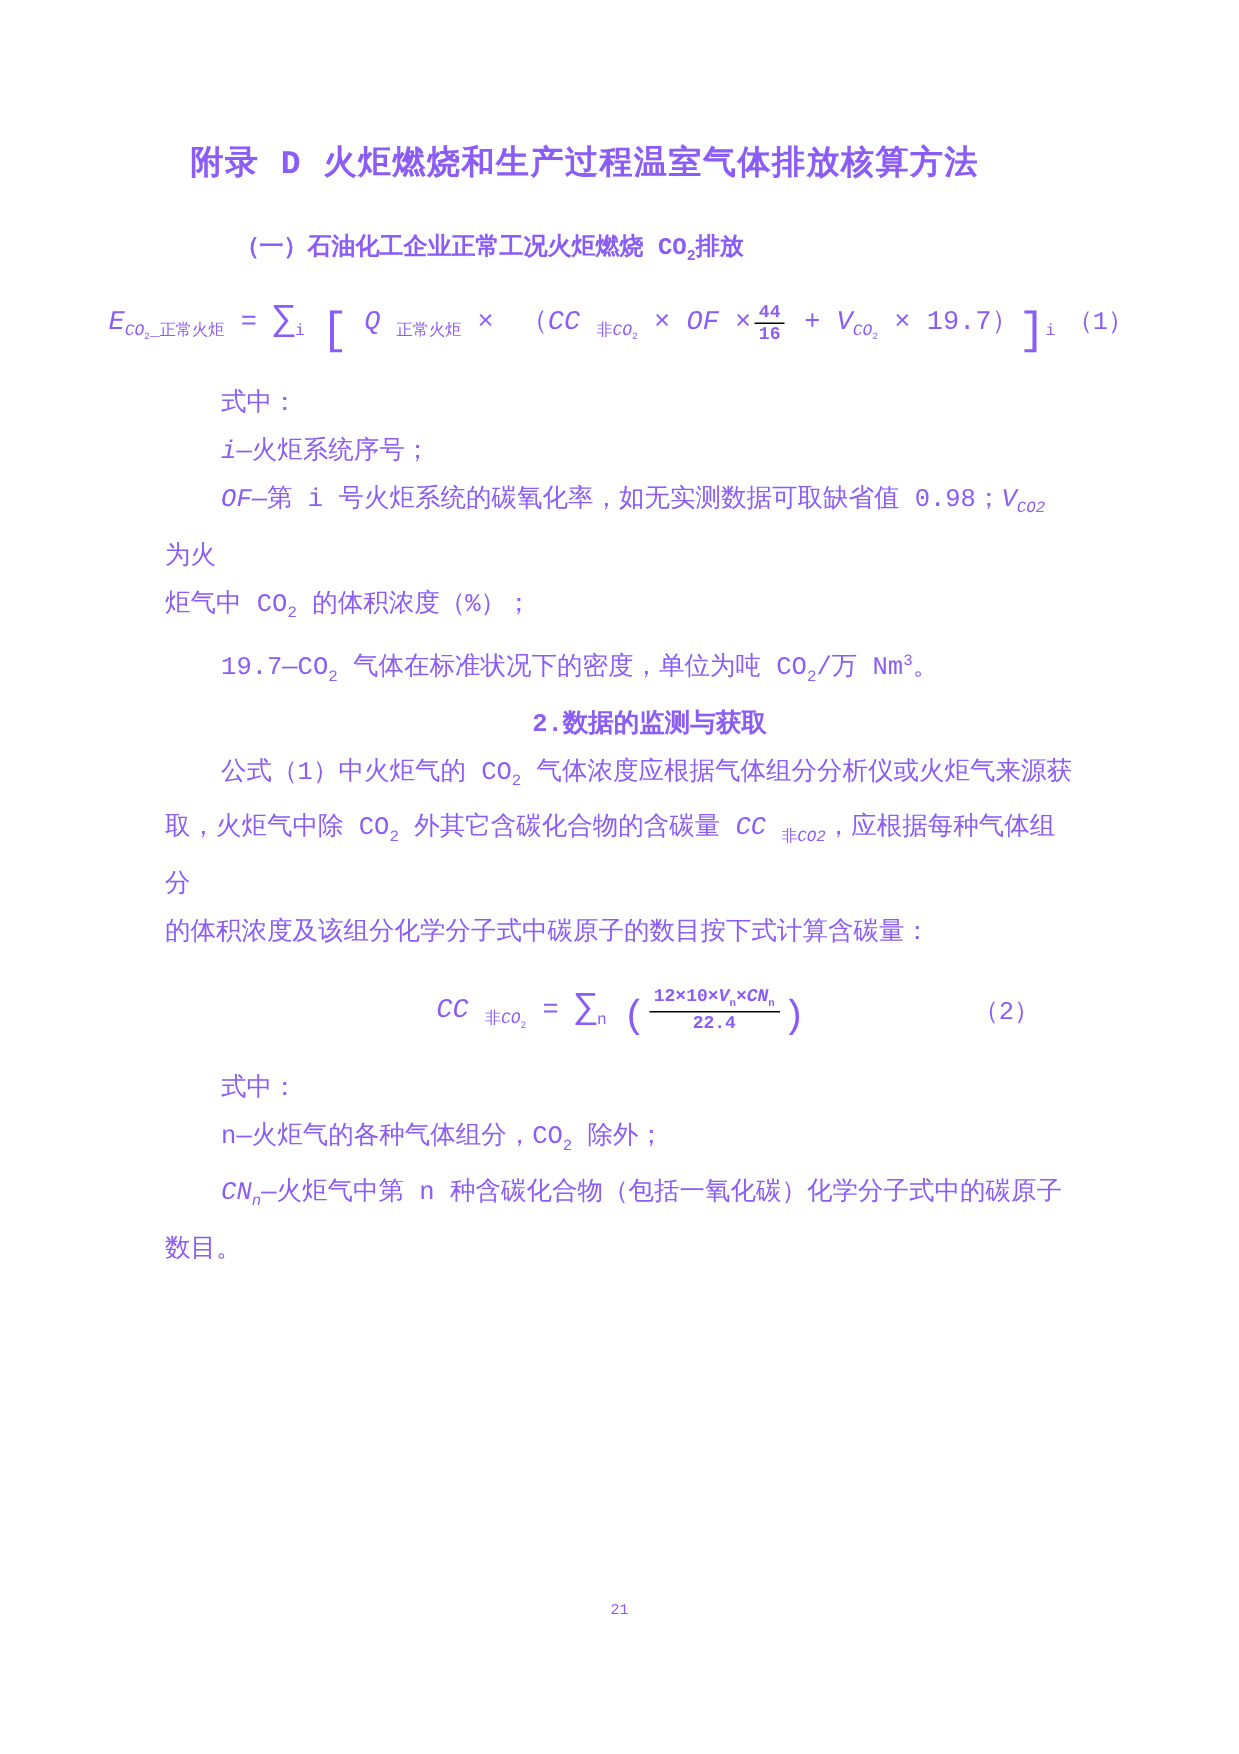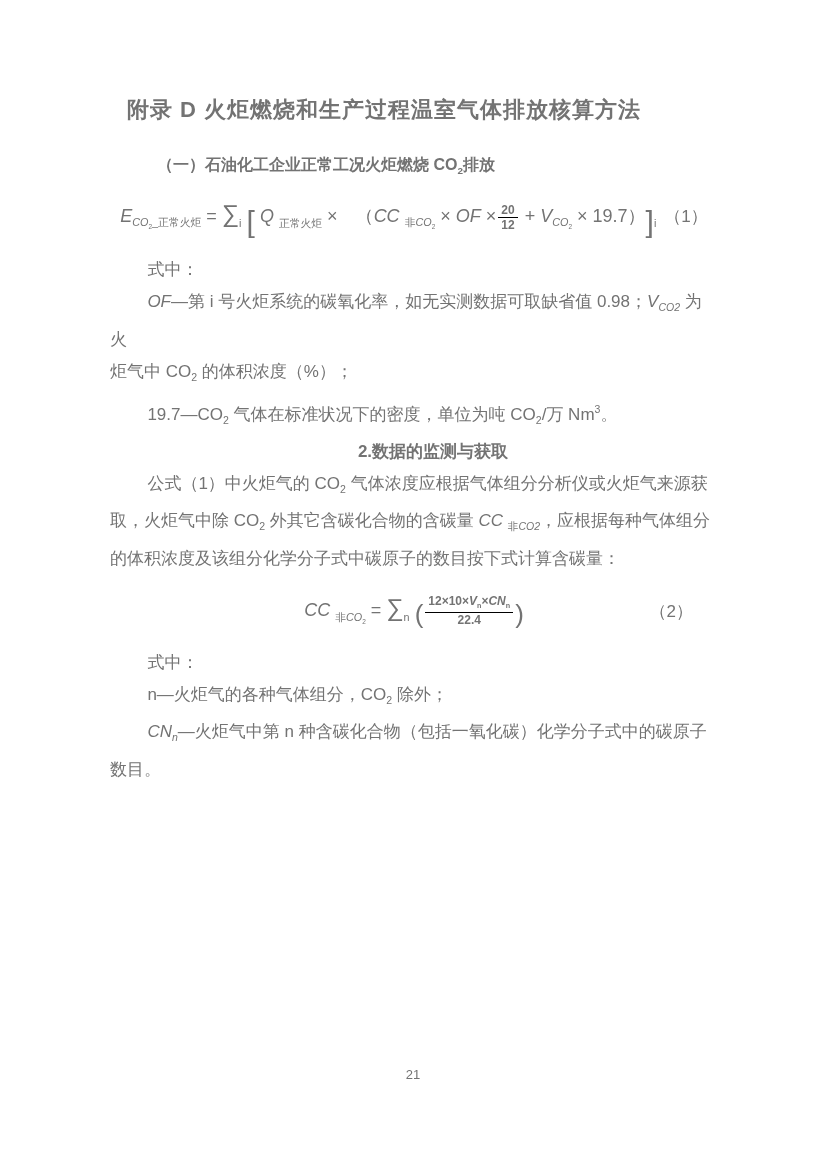--- a/index.html
+++ b/index.html
@@ -1,21 +1,21 @@
 <!DOCTYPE html>
 <html><head>
 <meta charset="utf-8">
 <style>
   html,body{margin:0;padding:0;background:#fff;}
   .page{
     position:relative;
     width:826px;height:1169px;
     background:#ffffff;
-    color:#737373;
-    font-family:Liberation Sans, sans-serif;
+    color:#8b5cf6;
+    font-family:Liberation Mono, monospace;
     font-size:17px;line-height:32px;
     box-sizing:border-box;
     padding:96px 108px 0 110px;
     overflow:hidden;
   }
   .title{
     font-size:22px;line-height:28px;font-weight:bold;
     margin-left:17px;letter-spacing:1px;white-space:nowrap;
   }
   .h-section{
@@ -53,44 +53,45 @@
   .paren{ font-size:26px;vertical-align:-0.28em;font-weight:normal; }
   .fidx{ font-size:11px; }
   .flabel{ margin-left:8px;font-size:17px; }
   .f2 .flabel{
     position:absolute;right:25px;top:50%;transform:translateY(-50%);margin:0;
   }
   .body1{ margin-top:6px; }
   .body2{ margin-top:2px; }
   .pageno{
     position:absolute;left:0;right:0;top:1066px;
-    text-align:center;font-size:13px;line-height:18px;
+    text-align:center;font-size:10px;line-height:18px;
   }
 </style>
 </head>
 <body>
 
 <div class="page">
 
   <div class="title">附录 D 火炬燃烧和生产过程温室气体排放核算方法</div>
 
   <div class="h-section">（一）石油化工企业正常工况火炬燃烧 CO<sub>2</sub>排放</div>
 
 
   <div class="f-row f1">
     <span class="formula">
       <span><i>E</i><sub><i>CO</i><sub>2</sub>_正常火炬</sub> = <big>∑</big><sub>i</sub></span>
       <span class="br">[</span>
-      <span><i>Q</i> <sub>正常火炬</sub> ×　（<i>CC</i> <sub>非<i>CO</i><sub>2</sub></sub> × <i>OF</i> ×</span><span class="frac"><span>20</span><span>12</span></span>
+      <span><i>Q</i> <sub>正常火炬</sub> ×　（<i>CC</i> <sub>非<i>CO</i><sub>2</sub></sub> × <i>OF</i> ×</span><span class="frac"><span>44</span><span>16</span></span>
       <span>+ <i>V</i><sub><i>CO</i><sub>2</sub></sub> × 19.7）</span><span class="br">]</span><sub class="fidx">i</sub><span class="flabel">（1）</span>
     </span>
   </div>
 
   <div class="body1">
     <div class="para">式中：</div>
+    <div class="para"><i>i</i>—火炬系统序号；</div>
     <div class="para"><i>OF</i>—第 i 号火炬系统的碳氧化率，如无实测数据可取缺省值 0.98；<i>V<sub>CO2</sub></i> 为火<br>炬气中 CO<sub>2</sub> 的体积浓度（%）；</div>
     <div class="para">19.7—CO<sub>2</sub> 气体在标准状况下的密度，单位为吨 CO<sub>2</sub>/万 Nm<sup>3</sup>。</div>
     <div class="h-num2">2.数据的监测与获取</div>
     <div class="para">公式（1）中火炬气的 CO<sub>2</sub> 气体浓度应根据气体组分分析仪或火炬气来源获<br>取，火炬气中除 CO<sub>2</sub> 外其它含碳化合物的含碳量 <i>CC</i> <sub>非<i>CO2</i></sub>，应根据每种气体组分<br>的体积浓度及该组分化学分子式中碳原子的数目按下式计算含碳量：</div>
   </div>
 
   <div class="f-row f2">
     <span class="formula">
       <span><i>CC</i> <sub>非<i>CO</i><sub>2</sub></sub> = <big>∑</big><sub>n</sub></span>
       <span class="paren">(</span><span class="frac"><span>12×10×<i>V</i><sub>n</sub>×<i>CN</i><sub>n</sub></span><span>22.4</span></span><span class="paren">)</span>

